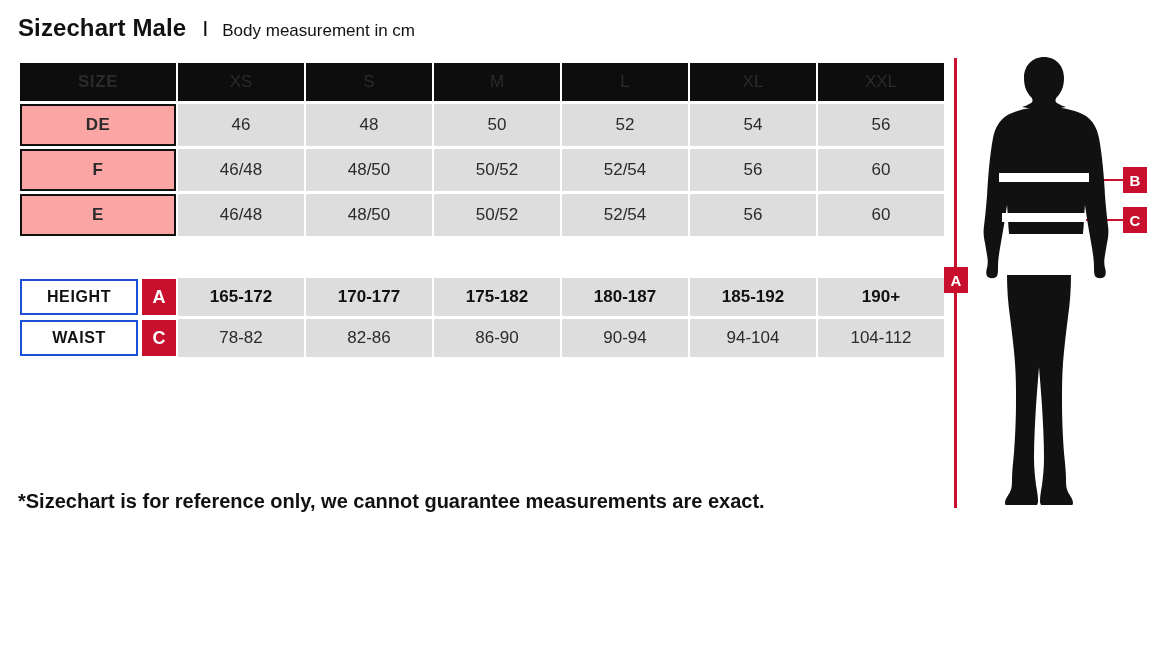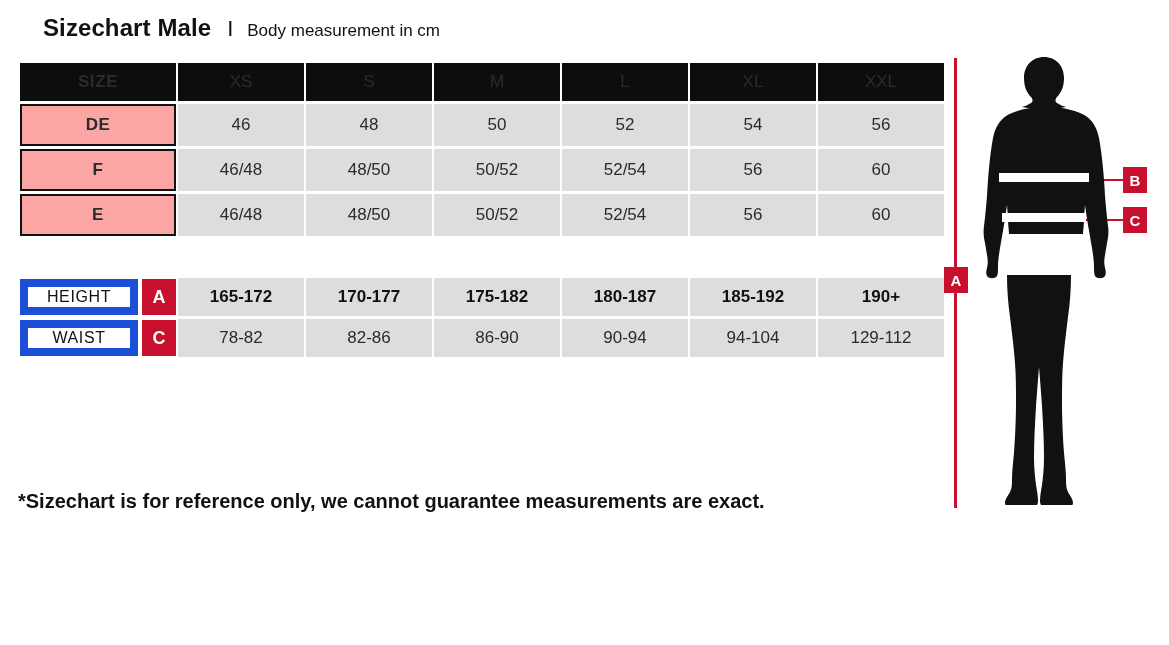--- a/index.html
+++ b/index.html
@@ -23,21 +23,20 @@
 
   
   .title-row {
     position: absolute;
     left: 18px;
     top: 14px;
     display: flex;
     align-items: baseline;
     gap: 0;
     white-space: nowrap;
-    margin-left: 25px;
   }
   .title-main {
     font-size: 24px;
     font-weight: bold;
     letter-spacing: 0.1px;
     color: #111111;
   }
   .title-sep {
     font-size: 22px;
     font-weight: normal;
@@ -112,26 +111,26 @@
     background: transparent;
   }
   .labelcell-inner {
     display: flex;
     align-items: stretch;
     height: 36px;
     gap: 4px;
   }
   .labelbox {
     flex: 1 1 auto;
-    border: 8px solid #1d4ed8;
+    border: 2px solid #1d4ed8;
     background: #ffffff;
     display: flex;
     align-items: center;
     justify-content: center;
-    font-weight: normal;
+    font-weight: bold;
     font-size: 16px;
     letter-spacing: 0.6px;
     color: #111111;
     box-sizing: border-box;
   }
   .badge {
     width: 34px;
     flex: 0 0 34px;
     background: #c8102e;
     color: #ffffff;
@@ -325,21 +324,21 @@
             <div class="labelcell-inner">
               <div class="labelbox">WAIST</div>
               <div class="badge">C</div>
             </div>
           </td>
           <td class="cell">78-82</td>
           <td class="cell">82-86</td>
           <td class="cell">86-90</td>
           <td class="cell">90-94</td>
           <td class="cell">94-104</td>
-          <td class="cell">129-112</td>
+          <td class="cell">104-112</td>
         </tr>
       </tbody>
     </table>
   </div>
 
   <div class="footnote">*Sizechart is for reference only, we cannot guarantee measurements are exact.</div>
 
   <div class="figure">
     <div class="v-line"></div>
     <div class="marker-a">A</div>

